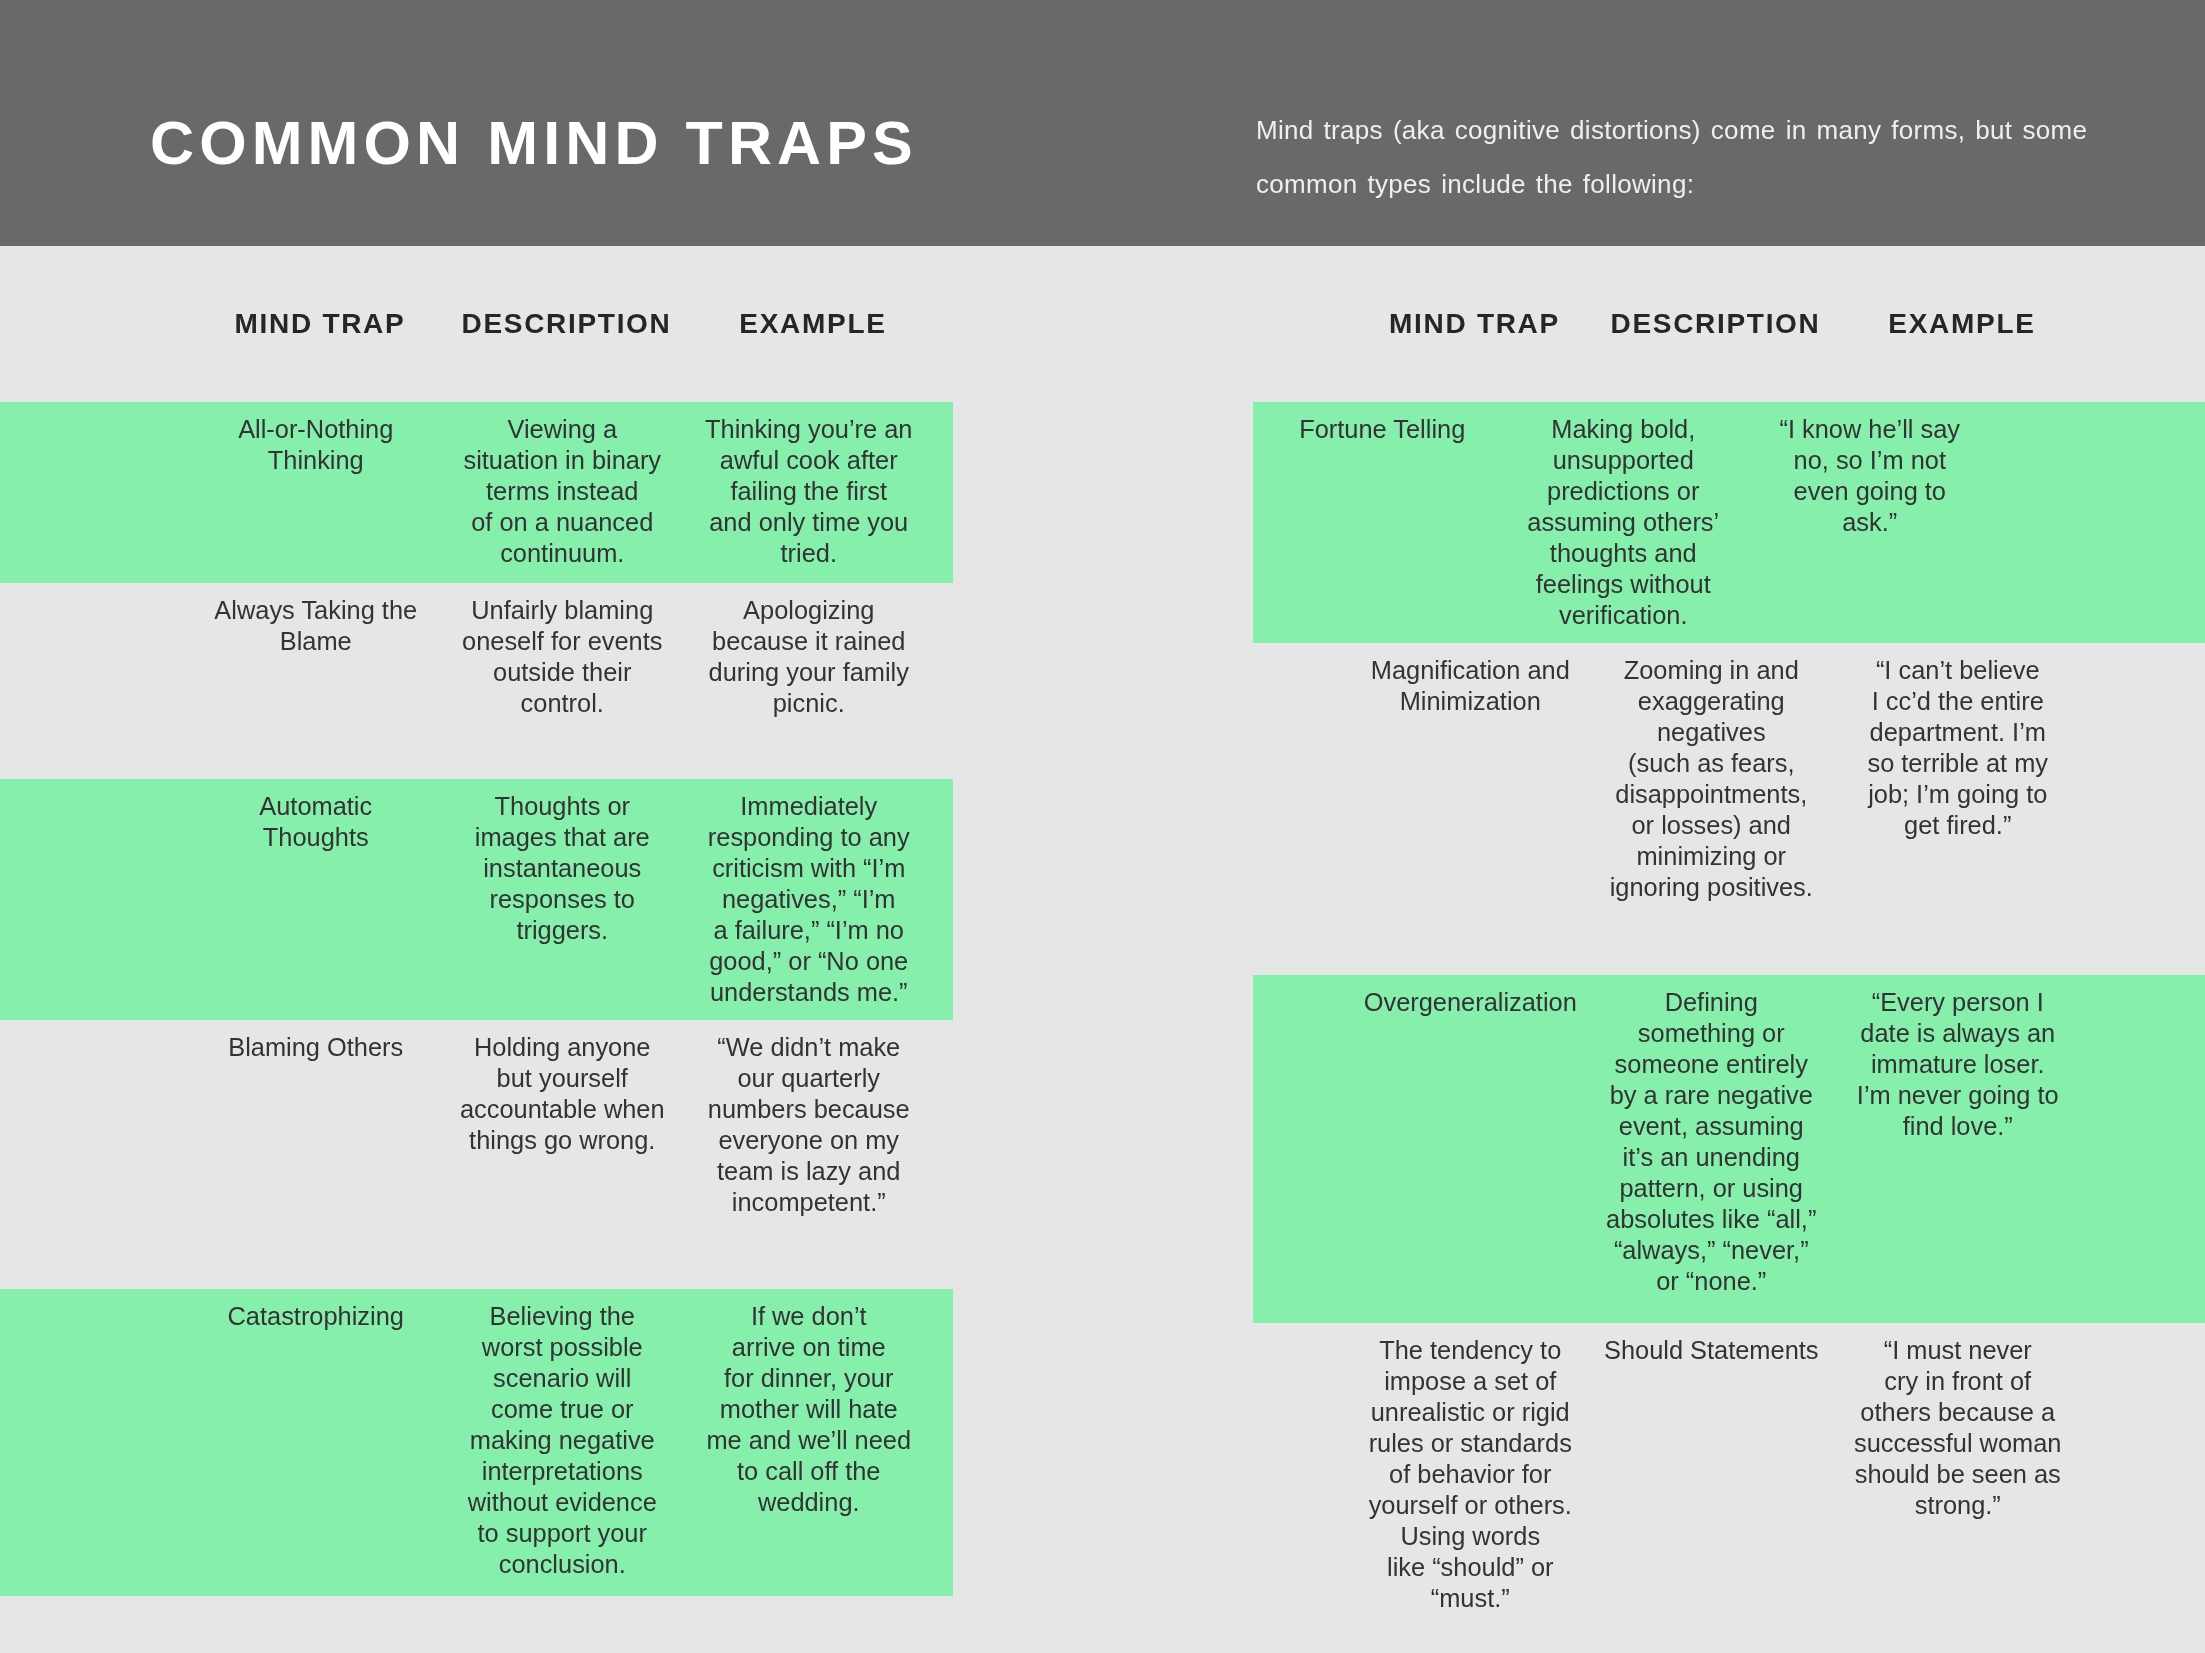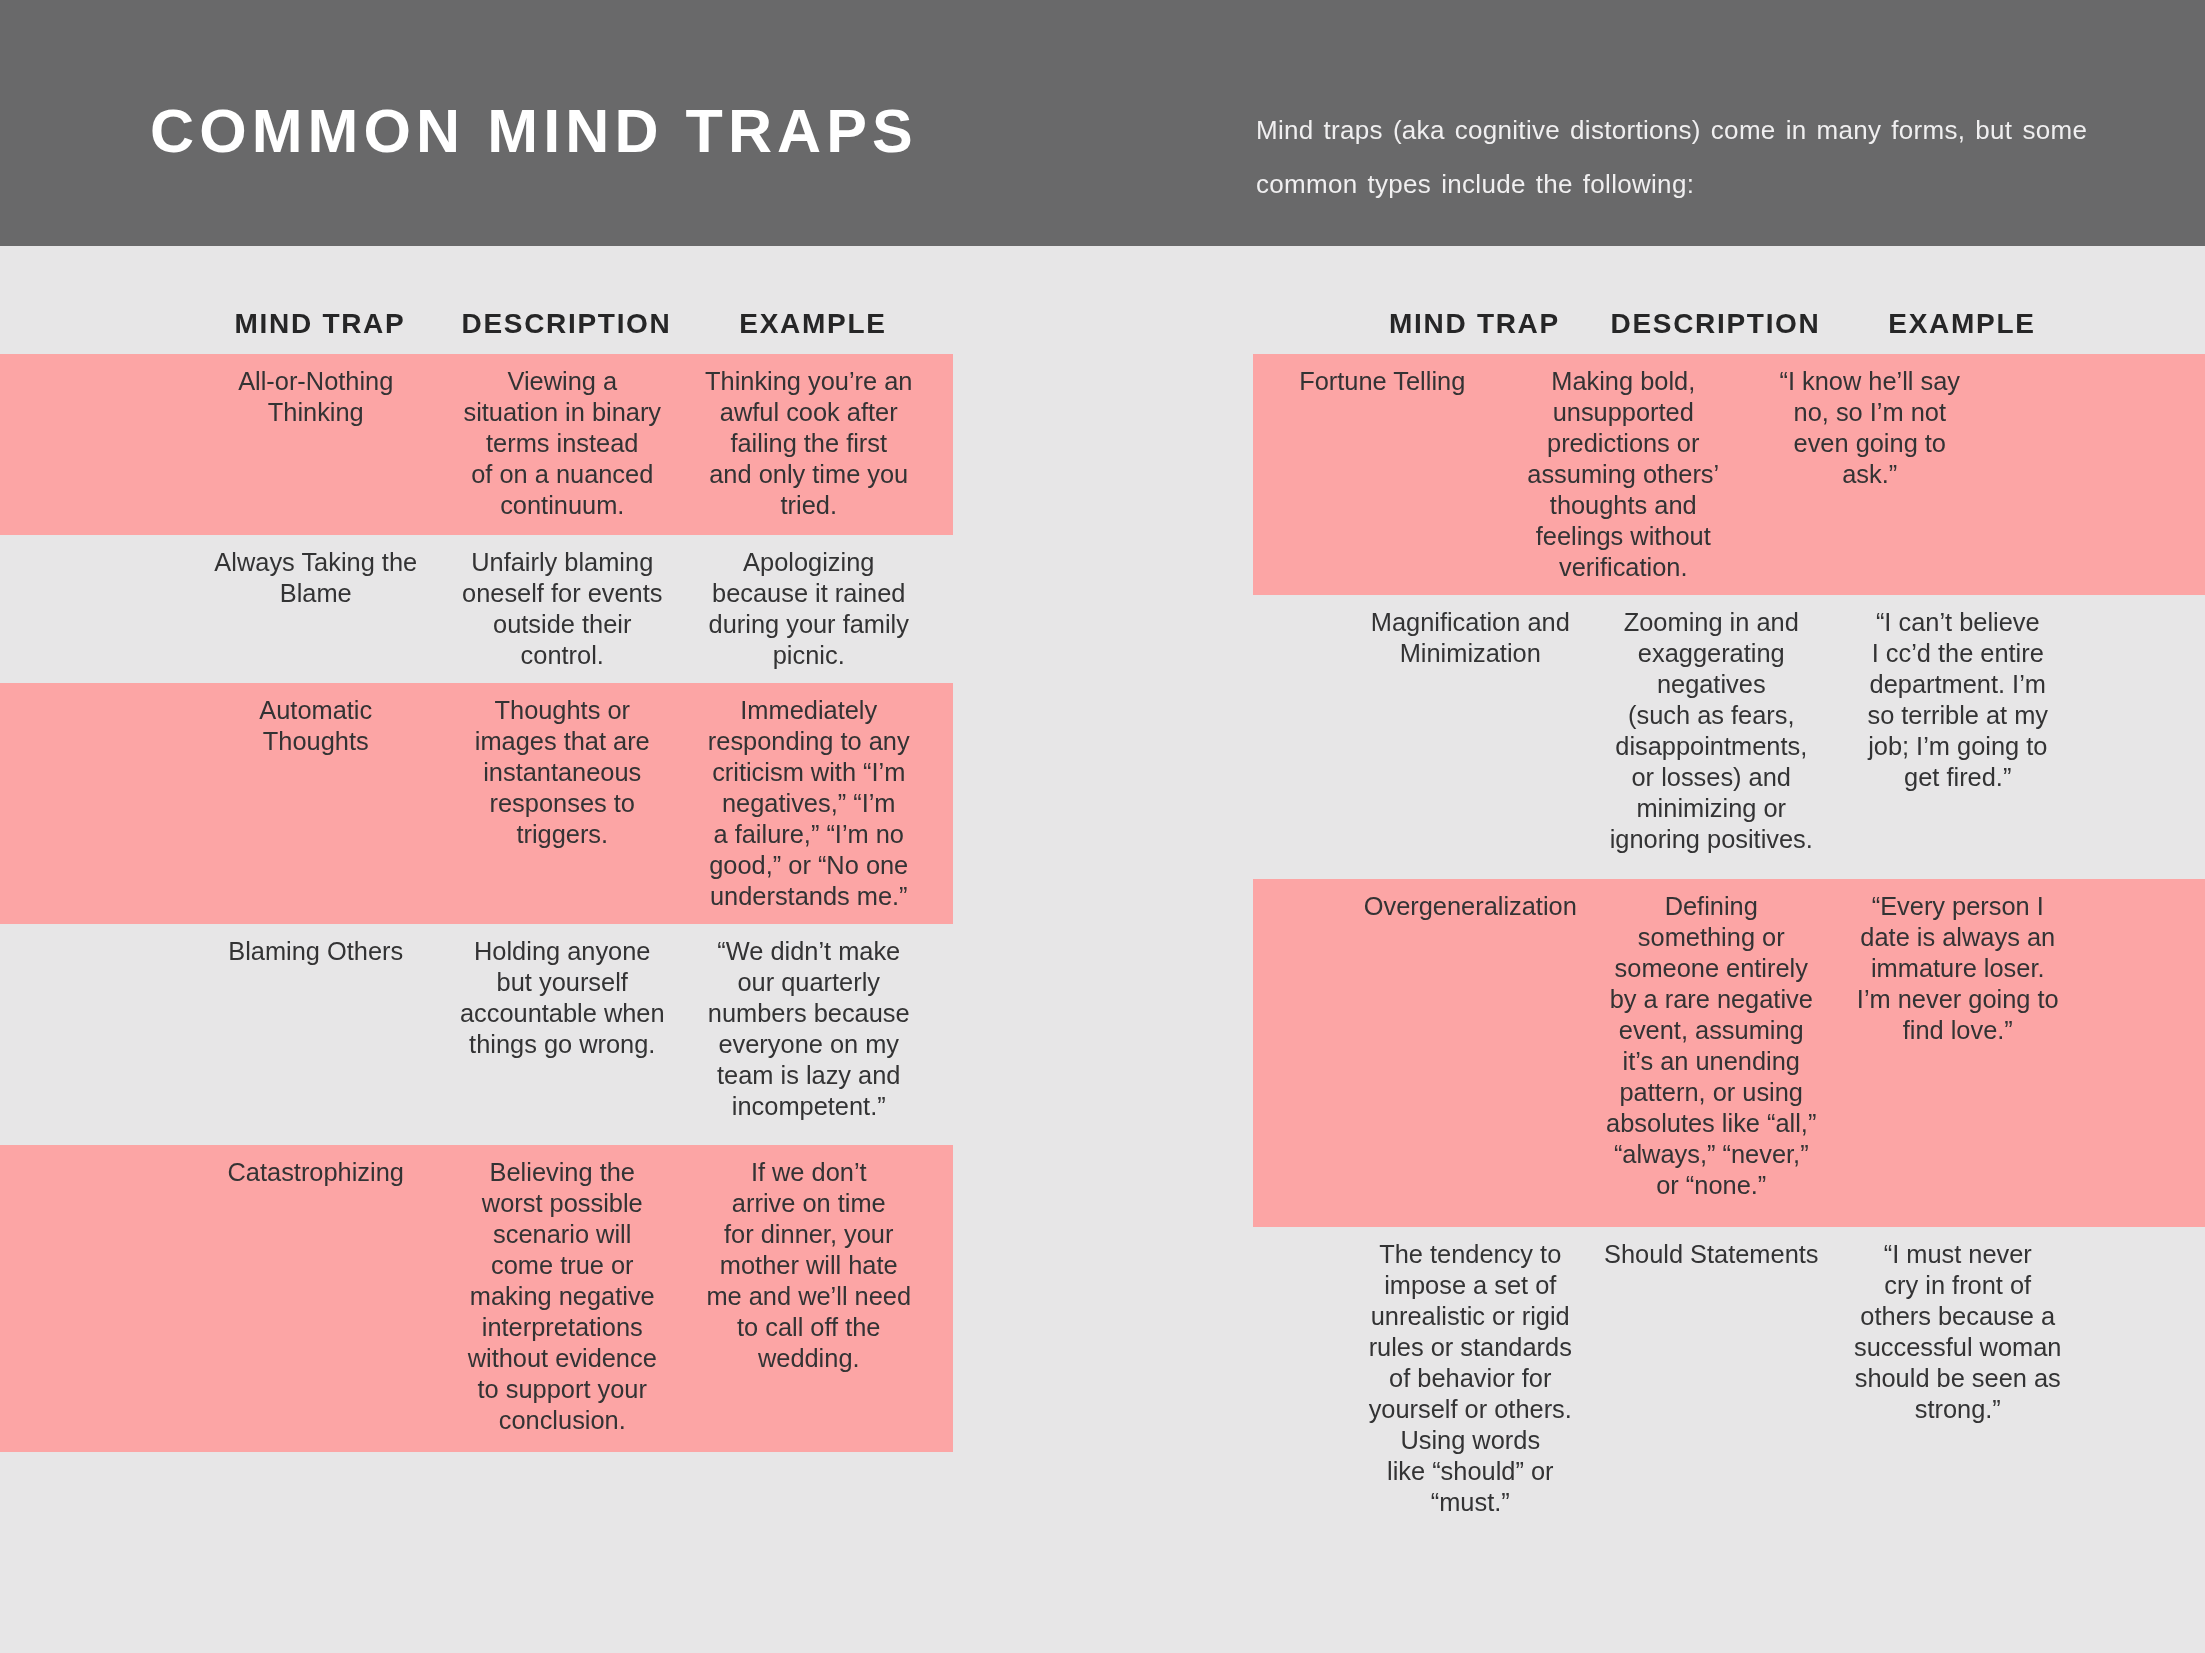--- a/index.html
+++ b/index.html
@@ -15,21 +15,21 @@
     overflow: hidden;
   }
 
   
   .header-band {
     position: absolute; top: 0; left: 0;
     width: 2205px; height: 246px;
     background: #69696a;
   }
   .page-title {
-    position: absolute; left: 150px; top: 96px;
+    position: absolute; left: 150px; top: 108px;
     font-size: 61px; font-weight: bold;
     letter-spacing: 5.1px;
     color: #ffffff;
     white-space: nowrap;
   }
   .intro-text {
     position: absolute; left: 1256px; top: 103px;
     width: 865px;
     font-size: 26px; line-height: 54px;
     letter-spacing: 0.3px; word-spacing: 2.5px;
@@ -47,21 +47,21 @@
   .right .hdr-row, .right .row { padding-left: 100px; grid-template-columns: 243px 239px 254px; }
 
   .hdr-row { height: 59px; align-items: end; padding-bottom: 13.6px; }
   .hdr-cell {
     font-weight: bold; font-size: 28px;
     letter-spacing: 1.7px; color: #262627;
     white-space: nowrap;
   }
 
   .row { padding-top: 12px; padding-bottom: 12px; }
-  .row.shaded { background: #fca5a5; }
+  .row.shaded { background: #86efac; margin-top: 48px; }
   .cell {
     font-size: 25.4px; line-height: 31px;
     color: #333334;
     white-space: pre-line;
     padding-right: 8.5px;
   }
 
   .left  .r1 { min-height: 181px; }
   .left  .r2 { min-height: 147px; }
   .left  .r3 { min-height: 241px; }

